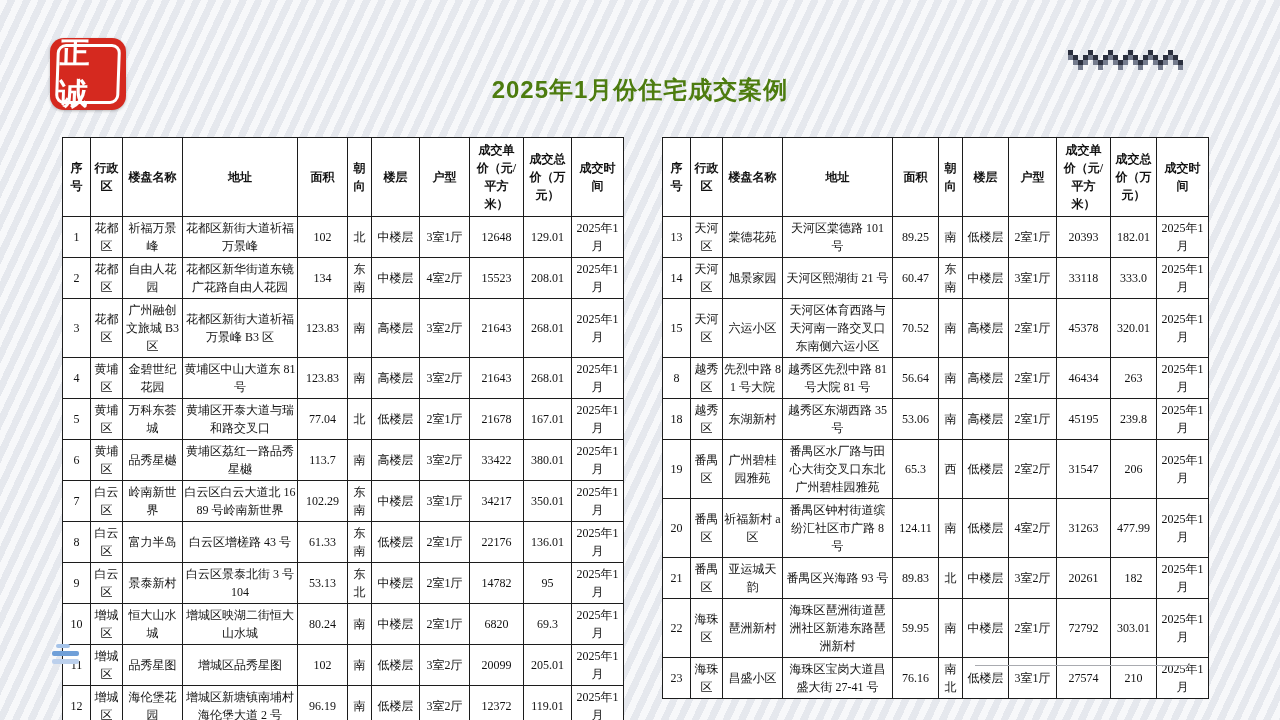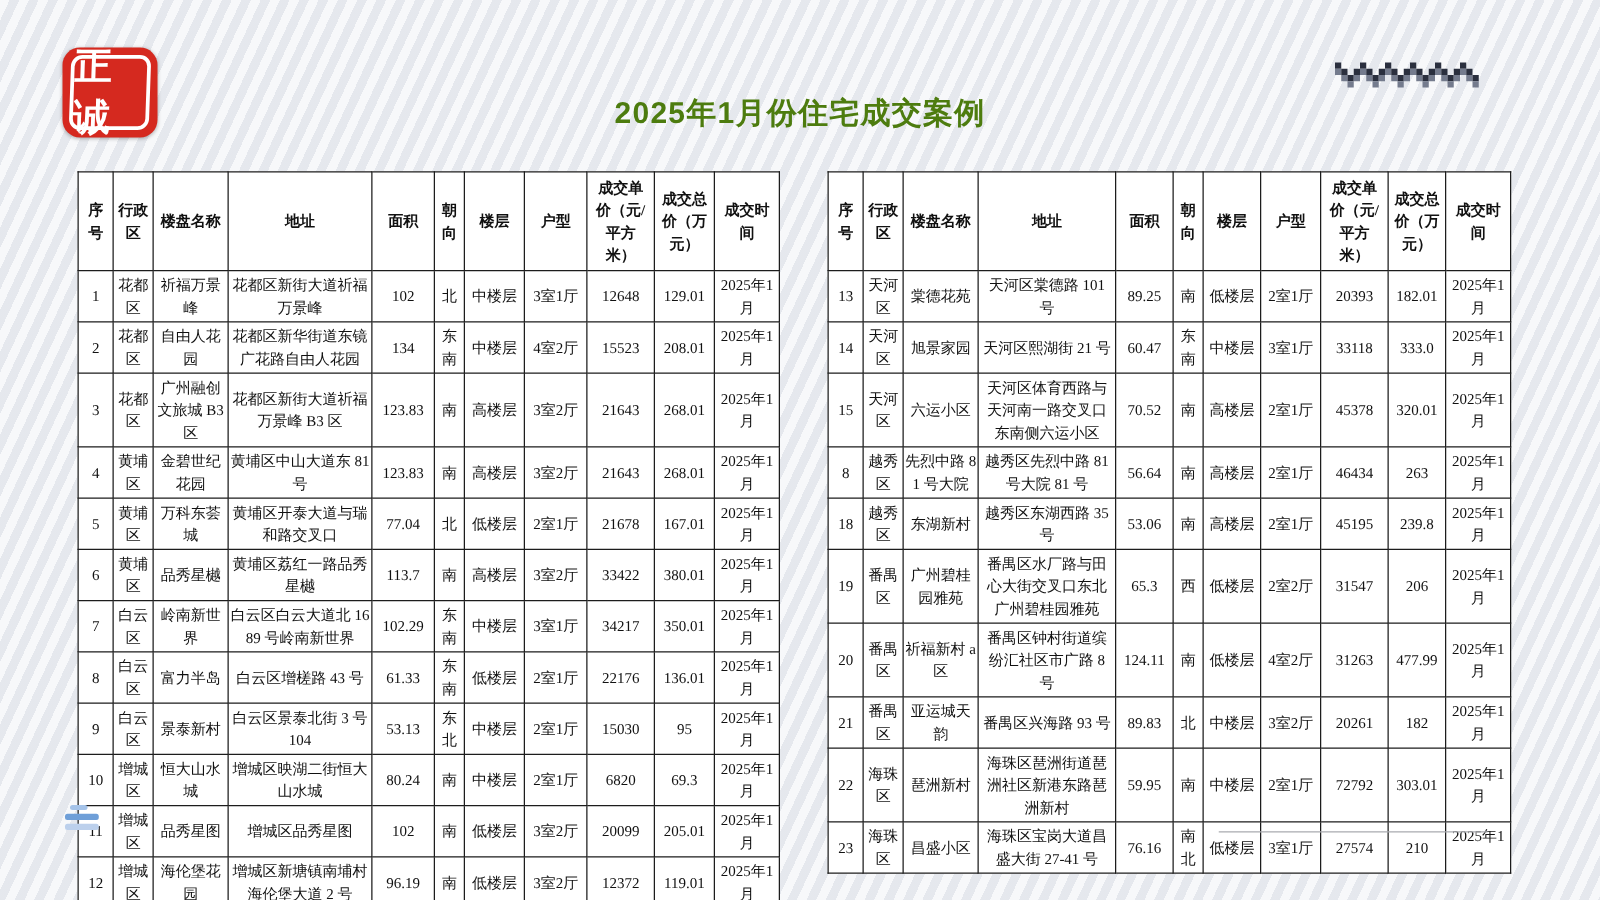--- a/index.html
+++ b/index.html
@@ -265,21 +265,21 @@
           </tr>
           <tr>
             <td>9</td>
             <td>白云区</td>
             <td>景泰新村</td>
             <td>白云区景泰北街 3 号 104</td>
             <td>53.13</td>
             <td>东北</td>
             <td>中楼层</td>
             <td>2室1厅</td>
-            <td>15030</td>
+            <td>14782</td>
             <td>95</td>
             <td>2025年1月</td>
           </tr>
           <tr>
             <td>10</td>
             <td>增城区</td>
             <td>恒大山水城</td>
             <td>增城区映湖二街恒大山水城</td>
             <td>80.24</td>
             <td>南</td>

